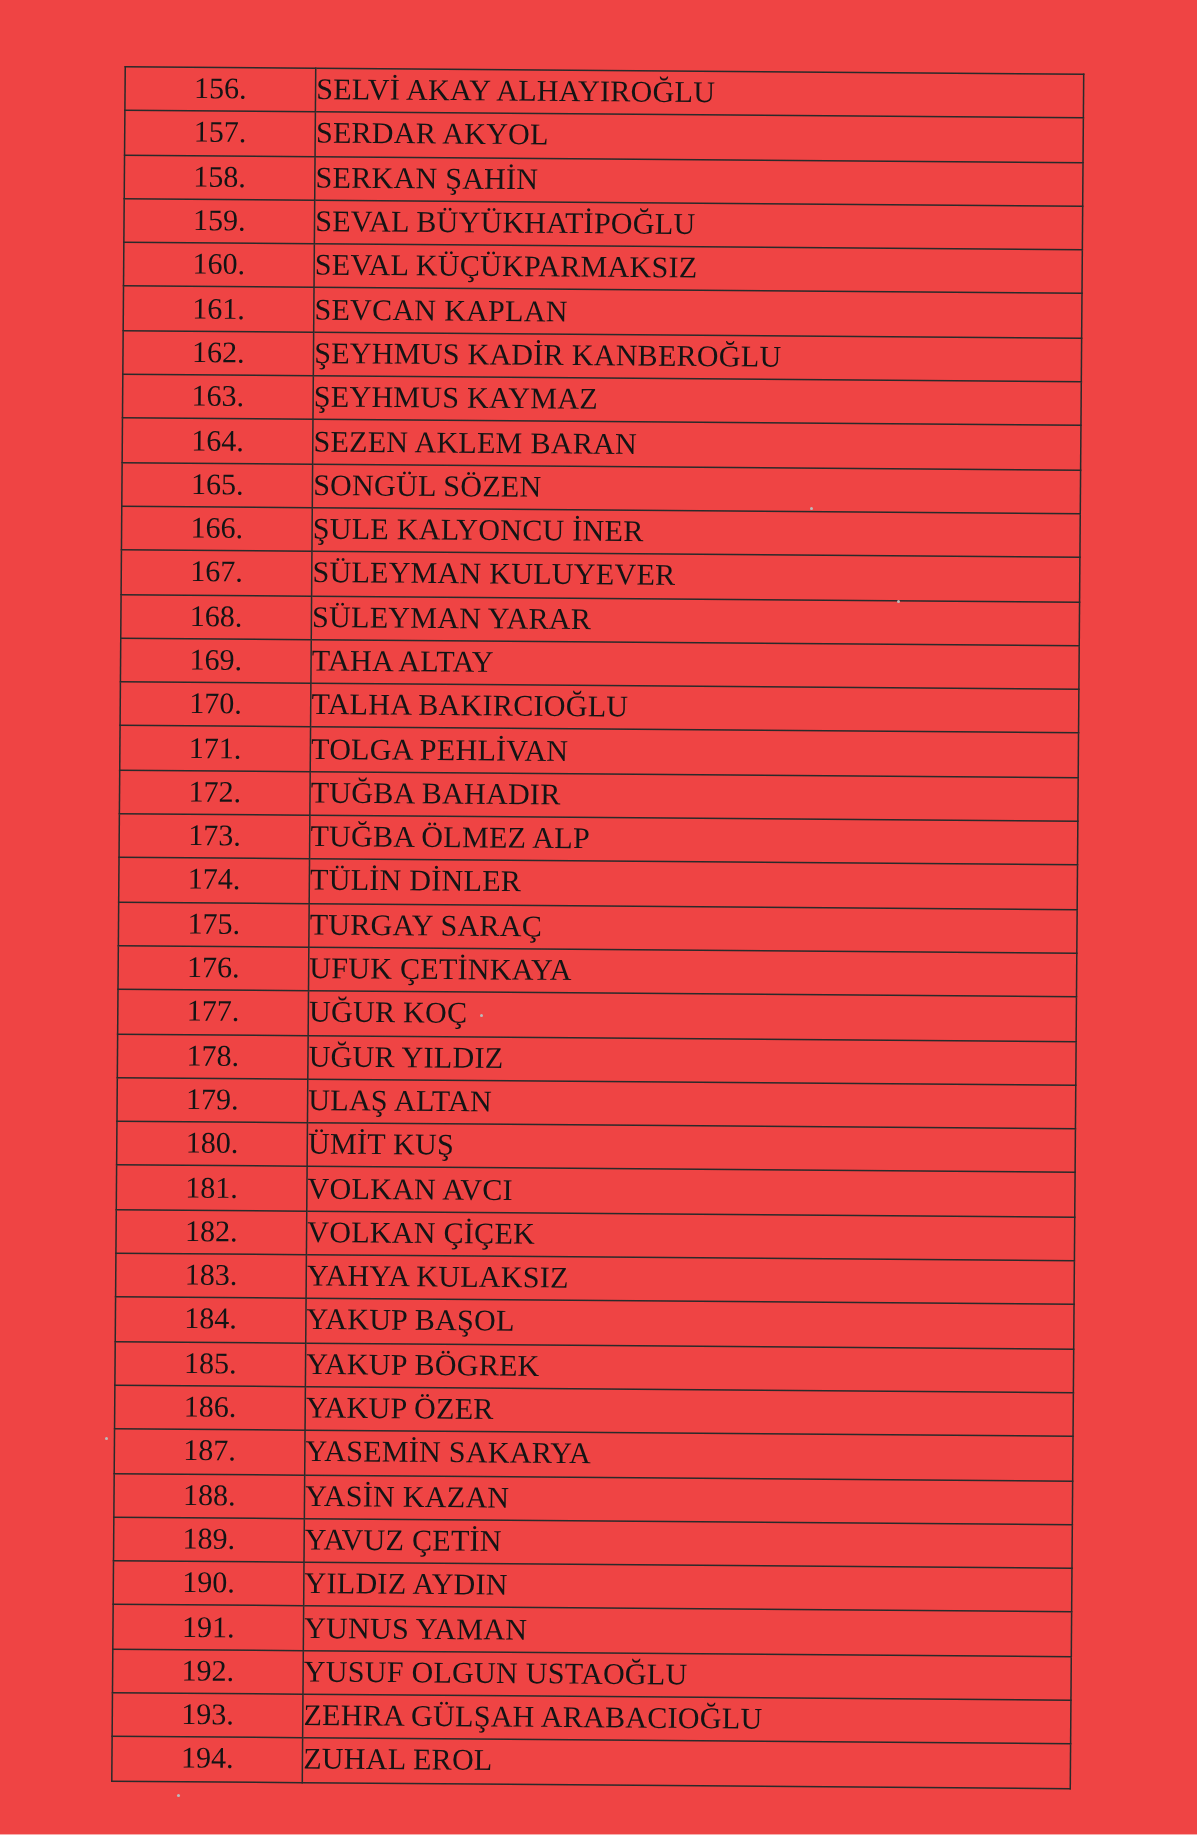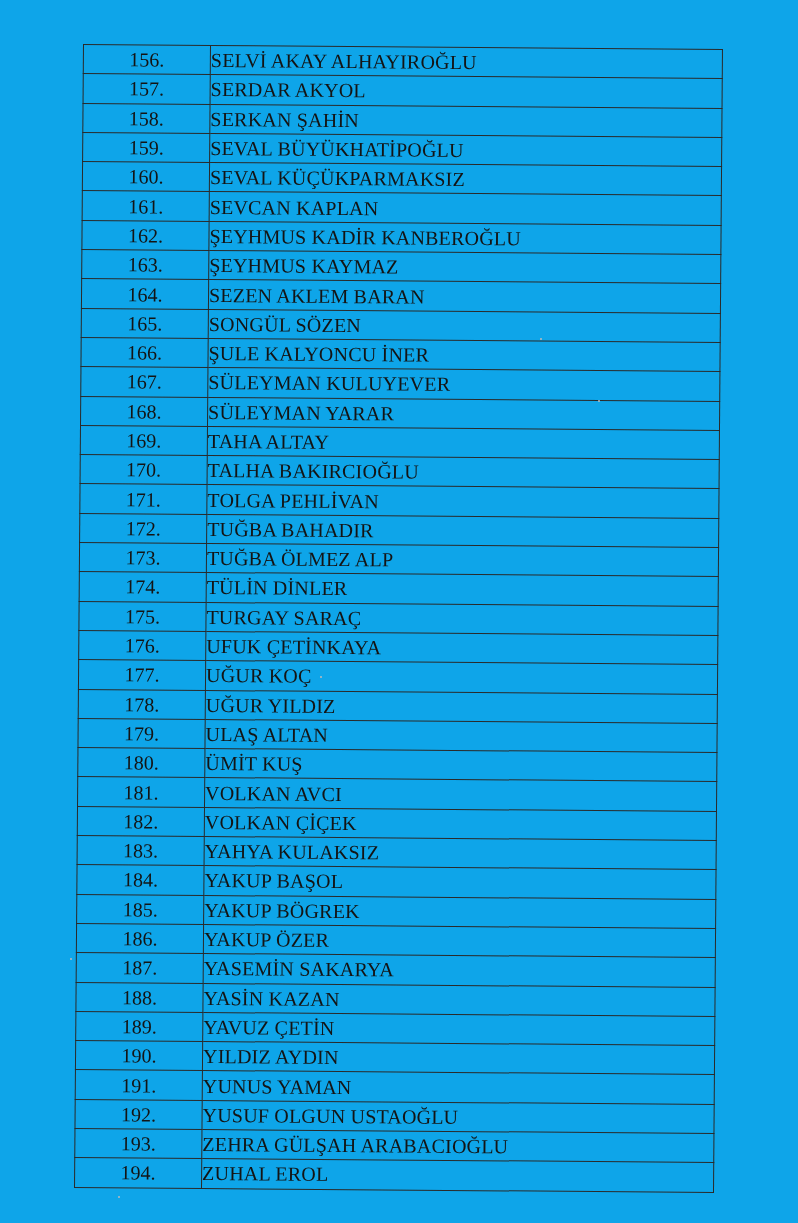--- a/index.html
+++ b/index.html
@@ -12,21 +12,21 @@
       height: 1223px;
       position: relative;
       overflow: hidden;
       font-family: "Liberation Serif", "DejaVu Serif", serif;
       color: #111111;
     }
     .page {
       position: absolute;
       left: 0; top: 0;
       width: 798px; height: 1223px;
-      background: #0ea5e9;
+      background: #ef4444;
     }
     table.names {
       position: absolute;
       left: 83px;
       top: 44px;
       width: 640px;
       border-collapse: collapse;
       table-layout: fixed;
       transform: rotate(0.45deg);
       transform-origin: top left;

